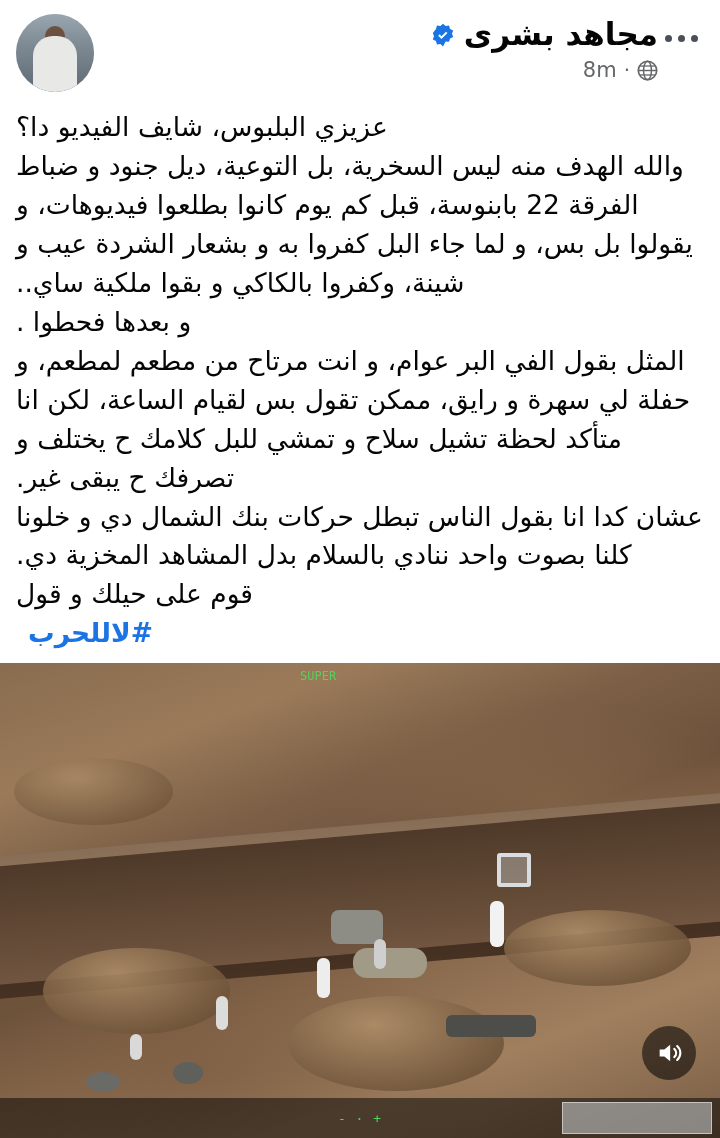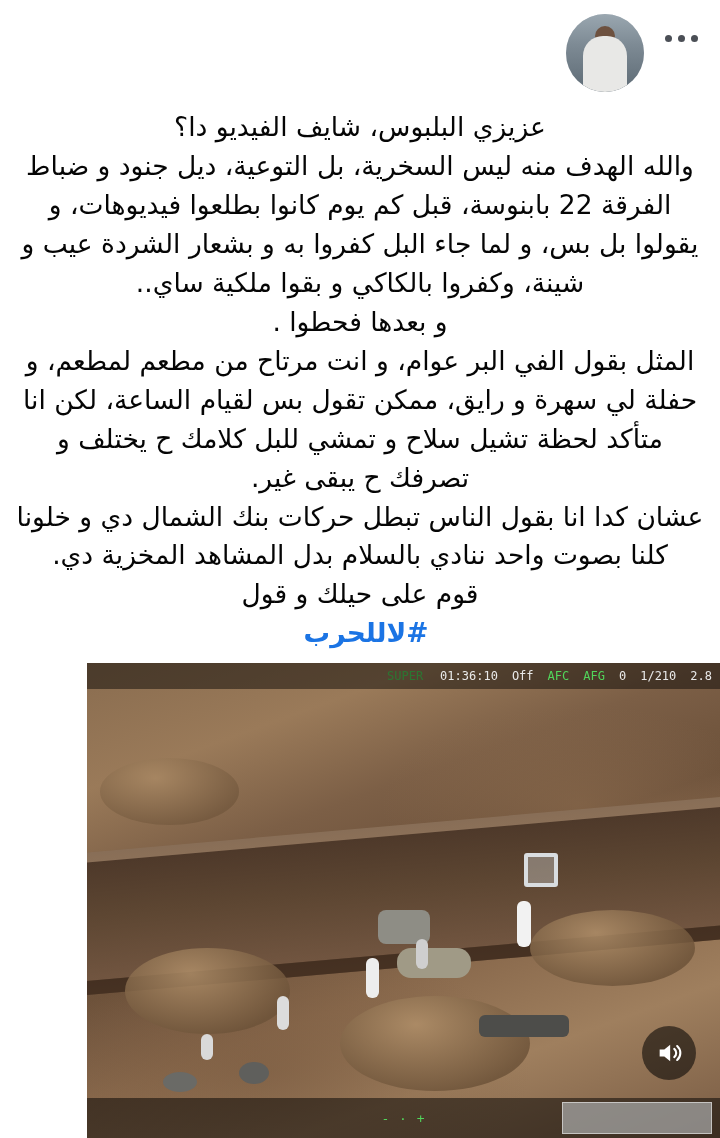--- a/index.html
+++ b/index.html
@@ -122,32 +122,32 @@
     width: 7px; height: 7px; border-radius: 50%;
     background: #4b4f56; display: block;
   }
 
   
   .post-text {
     padding: 2px 16px 10px 16px;
     font-size: 26.5px;
     line-height: 1.47;
     color: #050505;
-    text-align: center;
+    text-align: left;
     direction: rtl;
     white-space: pre-wrap;
     word-wrap: break-word;
     flex: 0 0 auto;
   }
   .hashtag { color: #1b74e4; font-weight: bold; margin-left: 12px; }
 
   
   .media {
     position: relative;
-    width: 633px;
+    width: 720px;
     flex: 1 1 auto;
     background: #1d4ed8;
     overflow: hidden;
     text-align: center;
   }
   .media-photo {
     position: absolute;
     inset: 0;
     background:
       radial-gradient(ellipse 60% 40% at 28% 86%, rgba(120,88,60,.55), rgba(0,0,0,0) 70%),
@@ -275,20 +275,44 @@
   <div class="post-header">
 
     <div class="more-btn">
       <span class="more-dots">
         <span></span>
           <span></span>
           <span></span>
       </span>
     </div>
 
+    <div class="name-block">
+      <div class="name-row">
+        <span class="author-name">مجاهد بشرى</span>
+        <span class="verified">
+          <svg viewBox="0 0 24 24" width="26" height="26" aria-hidden="true">
+            <path fill="#1b74e4" d="M12 1.5l2.4 2.1 3.2-.3.9 3.1 2.9 1.4-1.1 3 1.1 3-2.9 1.4-.9 3.1-3.2-.3L12 22.5l-2.4-2.1-3.2.3-.9-3.1-2.9-1.4 1.1-3-1.1-3L5.5 6.4l.9-3.1 3.2.3z"></path>
+            <path fill="#ffffff" d="M10.6 15.7l-3-3 1.3-1.3 1.7 1.7 4.2-4.2 1.3 1.3z"></path>
+          </svg>
+        </span>
+      </div>
+      <div class="meta-row">
+        <span class="meta-time">8m</span>
+        <span class="meta-dot">·</span>
+        <span class="globe">
+          <svg viewBox="0 0 16 16" width="21" height="21" aria-hidden="true">
+            <circle cx="8" cy="8" r="7" fill="none" stroke="#65676b" stroke-width="1.3"></circle>
+            <ellipse cx="8" cy="8" rx="3" ry="7" fill="none" stroke="#65676b" stroke-width="1.1"></ellipse>
+            <line x1="1" y1="8" x2="15" y2="8" stroke="#65676b" stroke-width="1.1"></line>
+            <line x1="2" y1="4.6" x2="14" y2="4.6" stroke="#65676b" stroke-width="1"></line>
+            <line x1="2" y1="11.4" x2="14" y2="11.4" stroke="#65676b" stroke-width="1"></line>
+          </svg>
+        </span>
+      </div>
+    </div>
 
     <div class="avatar">
       <span class="ph-sky"></span>
       <span class="ph-head"></span>
       <span class="ph-person"></span>
     </div>
 
   </div>
 
   <div class="post-text"><span>عزيزي البلبوس، شايف الفيديو دا؟
@@ -315,29 +339,20 @@
     <div class="figure f1"></div>
     <div class="figure f2"></div>
     <div class="figure f3"></div>
     <div class="figure f4"></div>
     <div class="figure f5"></div>
 
     <div class="osd-left">
       <span>SUPER</span>
     </div>
 
-    <div class="osd">
-      <span>01:36:10</span>
-      <span>Off</span>
-      <span class="green">AFC</span>
-      <span class="green">AFG</span>
-      <span>0</span>
-      <span>1/210</span>
-      <span>2.8</span>
-    </div>
 
     <div class="osd-bottom">
       <span class="crosshair">-  ·  +</span>
       <span class="osd-thumb"></span>
     </div>
 
     <div class="sound-btn">
       <svg viewBox="0 0 24 24" aria-hidden="true">
         <path fill="#ffffff" d="M4 9v6h4l5 4V5L8 9H4z"></path>
         <path fill="none" stroke="#ffffff" stroke-width="1.8" stroke-linecap="round" d="M16.5 8.5a4.5 4.5 0 0 1 0 7M19 6a8 8 0 0 1 0 12"></path>

